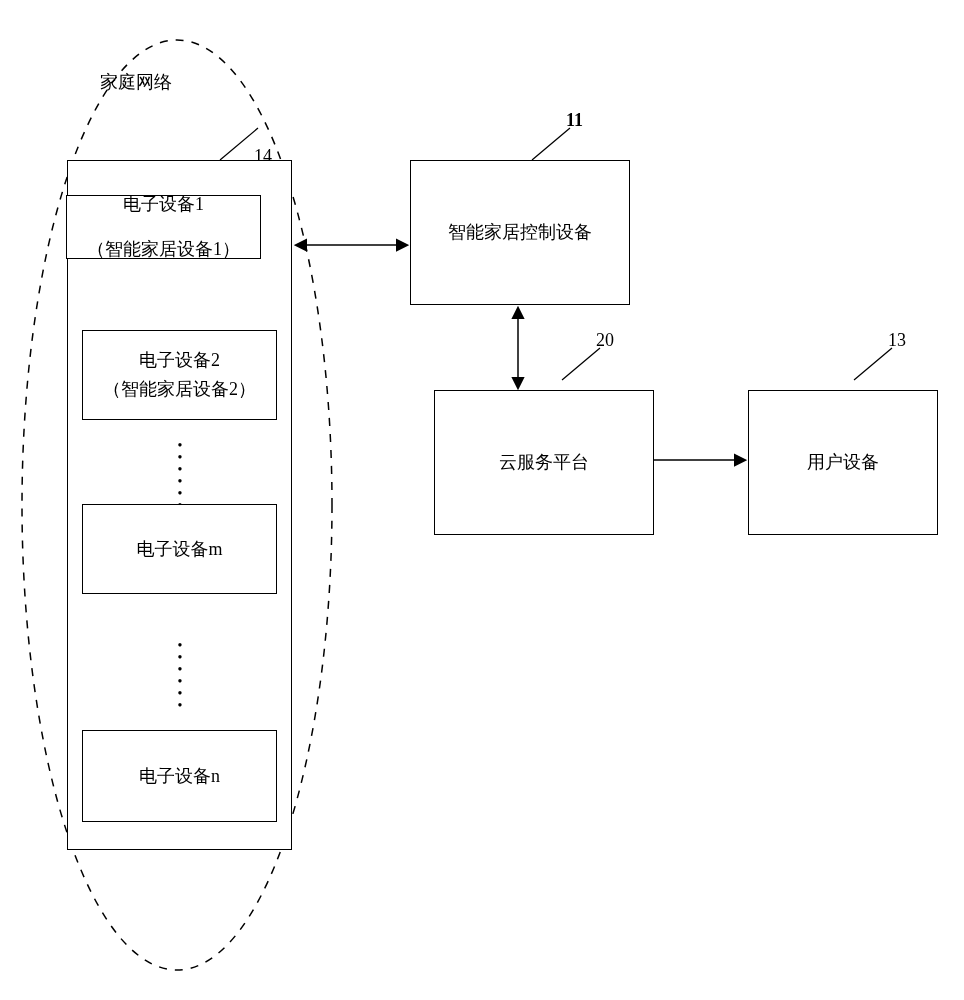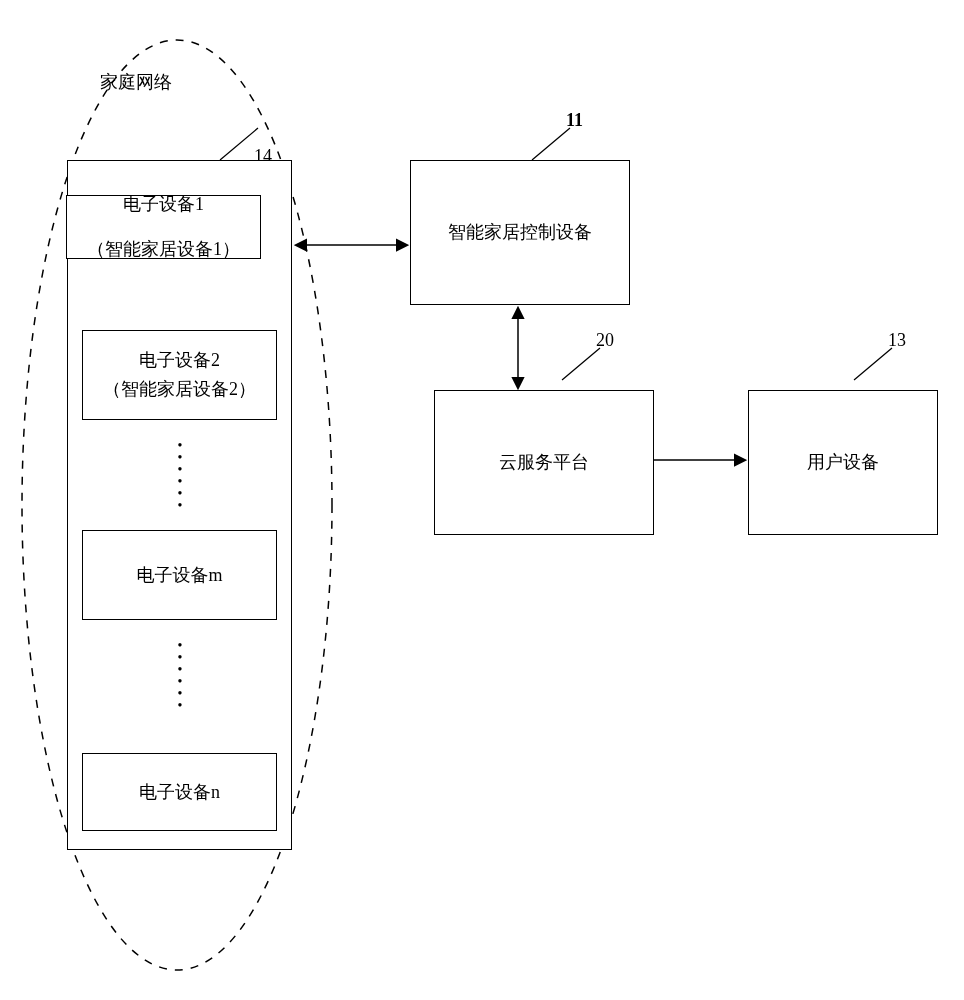--- a/index.html
+++ b/index.html
@@ -99,34 +99,34 @@
 
 <div class="vdots" style="left:170px; top:440px;">
   <span>•</span>
       <span>•</span>
       <span>•</span>
       <span>•</span>
       <span>•</span>
       <span>•</span>
 </div>
 
-<div class="box" style="left:82px; top:530px; width:195px; height:90px;">
+<div class="box" style="left:82px; top:504px; width:195px; height:90px;">
   <div>电子设备m</div>
 </div>
 
 <div class="vdots" style="left:170px; top:640px;">
   <span>•</span>
       <span>•</span>
       <span>•</span>
       <span>•</span>
       <span>•</span>
       <span>•</span>
 </div>
 
-<div class="box" style="left:82px; top:730px; width:195px; height:78px;margin-top:23px;">
+<div class="box" style="left:82px; top:730px; width:195px; height:92px;">
   <div>电子设备n</div>
 </div>
 
 <div class="box" style="left:410px; top:160px; width:220px; height:145px;align-items:center;">
   <div>智能家居控制设备</div>
 </div>
 
 <div class="box" style="left:410px; top:390px; width:220px; height:145px;margin-left:24px;">
   <div>云服务平台</div>
 </div>

